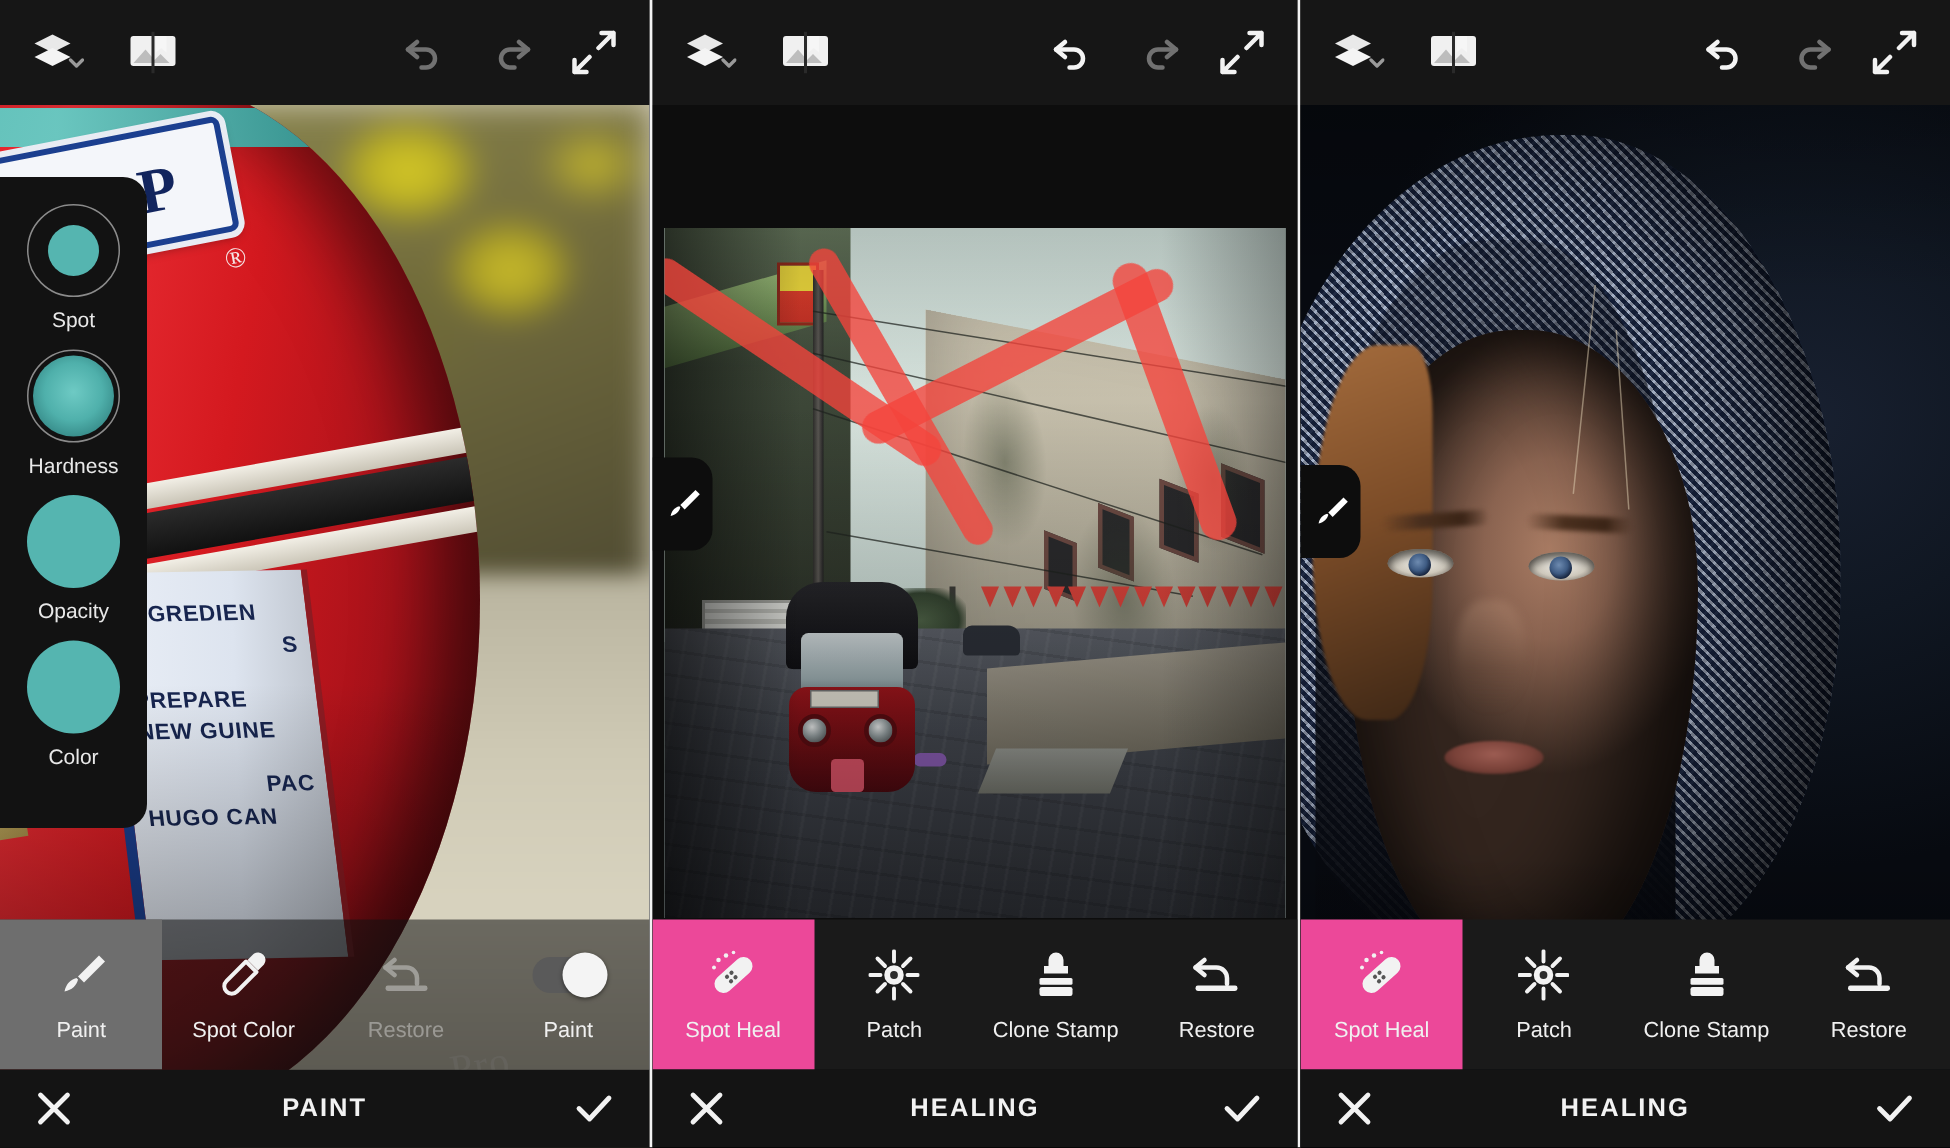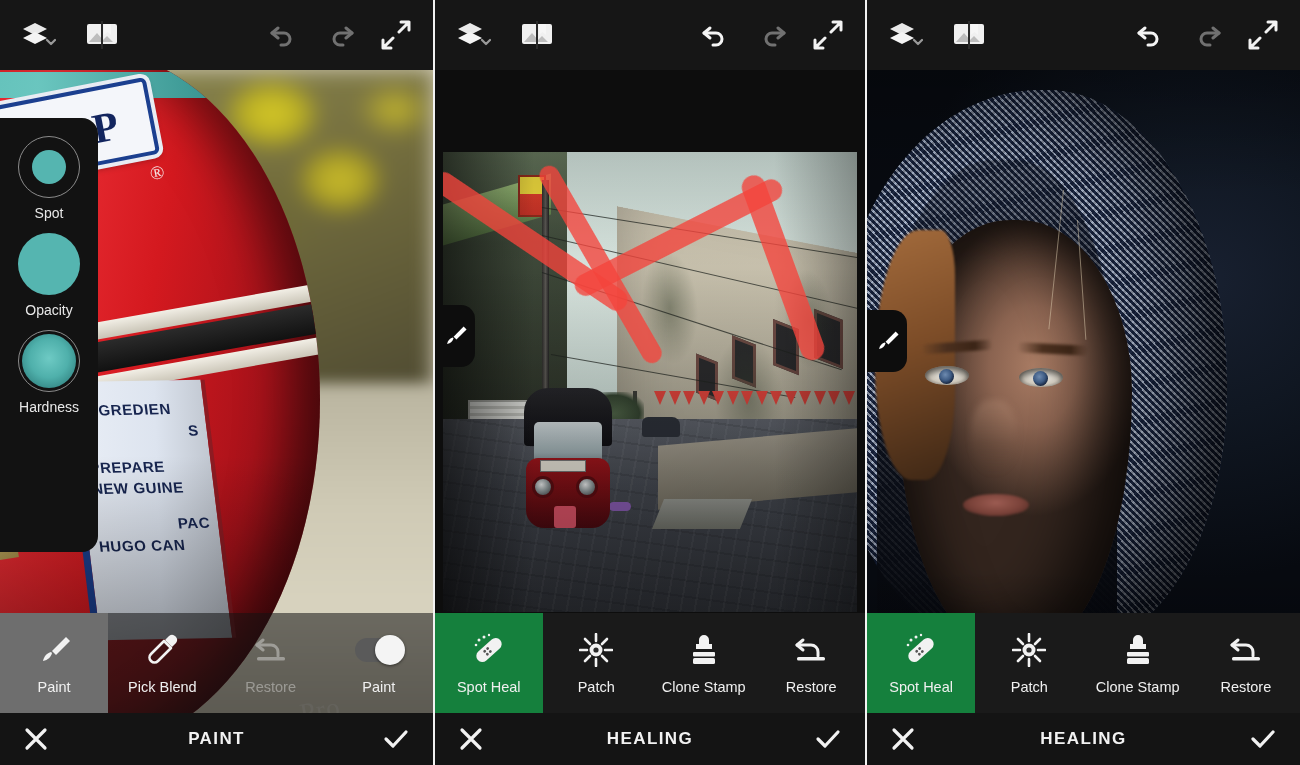--- a/index.html
+++ b/index.html
@@ -367,21 +367,21 @@
     position:absolute; left:0; right:0; bottom:52px; height:100px;
     display:flex; z-index:50;
   }
   .toolstrip.translucent { background:rgba(18,18,18,.55); }
   .toolstrip.solid { background:#1a1a1a; }
   .tool {
     flex:1; display:flex; flex-direction:column; align-items:center; justify-content:center;
     gap:10px; cursor:pointer; position:relative;
   }
   .tool.sel { background:#6e6e6e; }
-  .tool.sel.dark { background:#15803d; }
+  .tool.sel.dark { background:#ec4899; }
   .tool-ico { height:38px; display:flex; align-items:center; justify-content:center; }
   .tool-lbl { font-size:14.5px; color:#f0f0f0; }
   .tool.disabled .tool-ico, .tool.disabled .tool-lbl { opacity:.40; }
 
   .switch {
     width:48px; height:24px; border-radius:14px; background:#5a5a5a;
     position:relative;
   }
   .switch .knob {
     position:absolute; top:-3px; right:-2px; width:30px; height:30px;
@@ -444,28 +444,32 @@
       </div>
 
       <div class="flyout">
         <div class="fl-item">
           <div class="ring">
               <div class="dot-sm"></div>
             </div>
           <div class="fl-label">Spot</div>
         </div>
         <div class="fl-item">
-          <div class="dot-full"></div>
-          <div class="fl-label">Opacity</div>
-        </div>
-        <div class="fl-item">
           <div class="ring">
               <div class="dot-grad"></div>
             </div>
           <div class="fl-label">Hardness</div>
+        </div>
+        <div class="fl-item">
+          <div class="dot-full"></div>
+          <div class="fl-label">Opacity</div>
+        </div>
+        <div class="fl-item">
+          <div class="dot-full"></div>
+          <div class="fl-label">Color</div>
         </div>
       </div>
     </div>
 
     <div class="topbar">
       <div class="tb-left">
         <div class="ticon">
           <svg width="34" height="30" viewBox="0 0 34 30">
             <polygon points="13,3 25,9 13,15 1,9" fill="#e9e9e9"></polygon>
             <polygon points="13,12 25,18 13,24 1,18" fill="#f4f4f4"></polygon>
@@ -513,21 +517,21 @@
         </div>
         <div class="tool-lbl">Paint</div>
       </div>
       <div class="tool">
         <div class="tool-ico">
           <svg width="34" height="34" viewBox="0 0 34 34">
             <path d="M24,3 a5,5 0 0 1 7,7 l-4,4 l-7,-7 z" fill="#f2f2f2"></path>
             <path d="M19,8 l7,7 l-13,13 c-2,2 -5,2 -7,0 c-2,-2 -2,-5 0,-7 z" fill="none" stroke="#f2f2f2" stroke-width="2.6" stroke-linejoin="round"></path>
           </svg>
         </div>
-        <div class="tool-lbl">Pick Blend</div>
+        <div class="tool-lbl">Spot Color</div>
       </div>
       <div class="tool disabled">
         <div class="tool-ico">
           <svg width="36" height="30" viewBox="0 0 36 30">
             <path d="M10,5 L4,10 L10,15" fill="none" stroke="#f2f2f2" stroke-width="3" stroke-linecap="round" stroke-linejoin="round"></path>
             <path d="M4,10 h14 a7,7 0 0 1 7,7 v4" fill="none" stroke="#f2f2f2" stroke-width="3" stroke-linecap="round"></path>
             <rect x="4" y="22" width="28" height="3.6" rx="1.6" fill="#f2f2f2"></rect>
           </svg>
         </div>
         <div class="tool-lbl">Restore</div>

